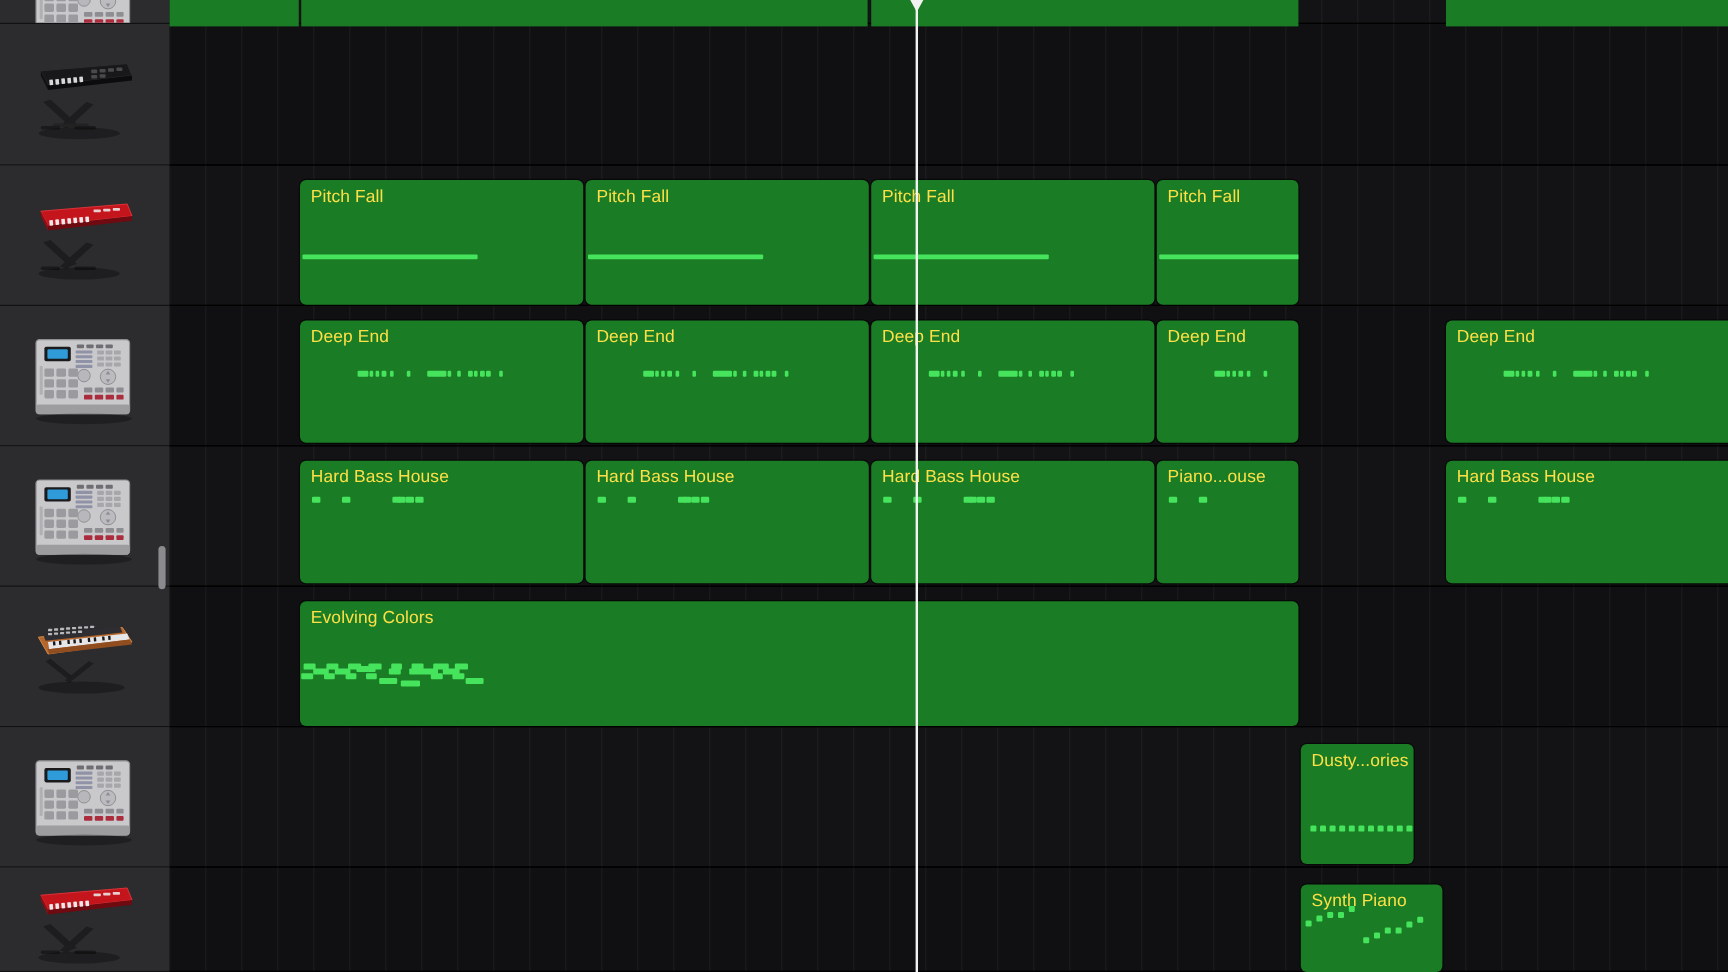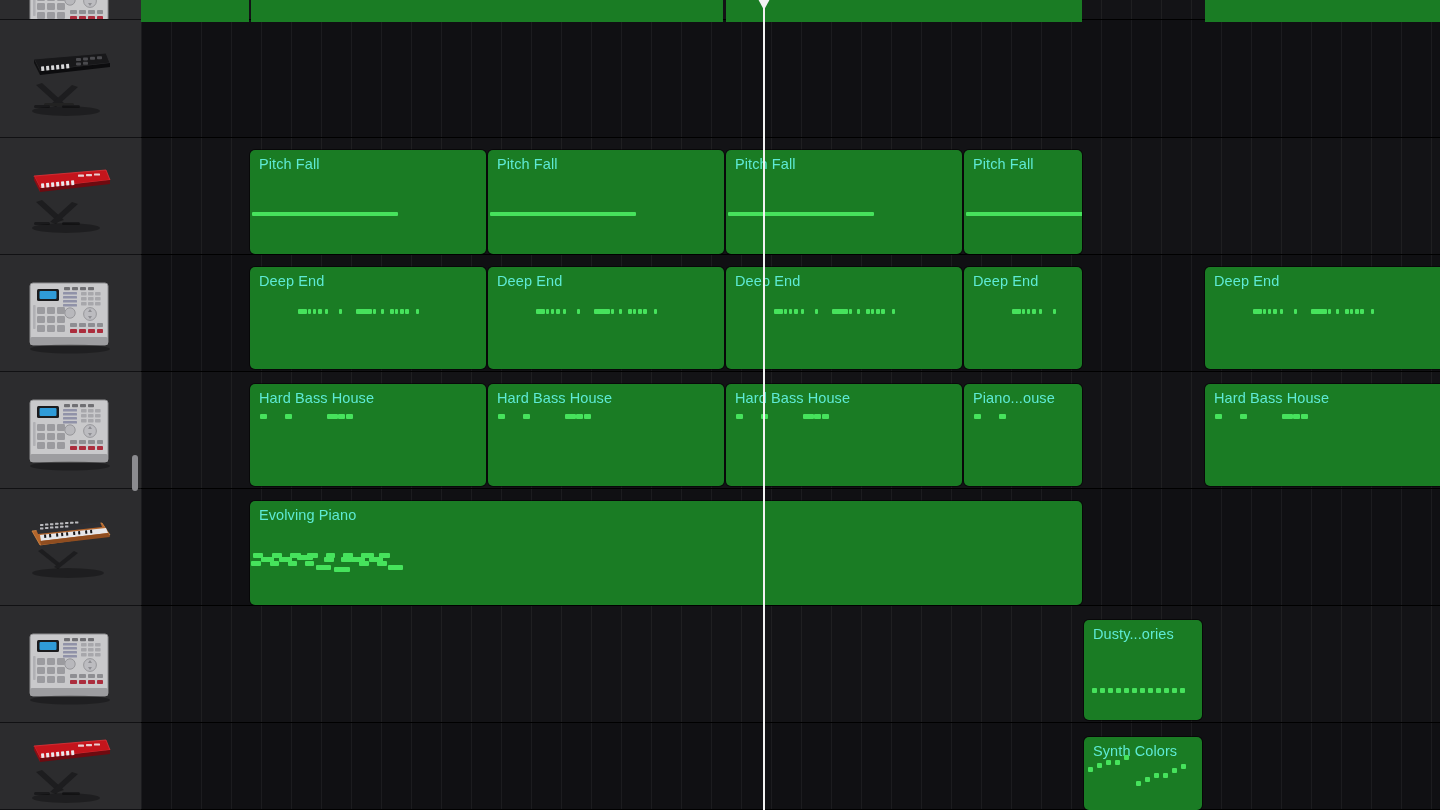--- a/index.html
+++ b/index.html
@@ -64,21 +64,21 @@
     position: absolute;
     background: #1a7c24;
     border-radius: 5px;
     box-shadow: 0 0 0 1px rgba(0,0,0,0.55);
     overflow: hidden;
     z-index: 4;
   }
   .region-title {
     position: absolute; left: 9px; top: 6px;
     font-size: 14.5px;
-    color: #5eead4;
+    color: #fde047;
     white-space: nowrap;
     letter-spacing: 0.1px;
   }
   .notes { position: absolute; left: 0; top: 0; width: 100%; height: 100%; }
   .note { position: absolute; background: #46e35c; border-radius: 1px; }
 
   
   .strip-region {
     position: absolute;
     background: #1a7c24;
@@ -344,21 +344,21 @@
           <div class="notes">
             <div class="note" style="left: 10px; top: 30px; width: 7px; height: 5px;"></div>
             <div class="note" style="left: 35px; top: 30px; width: 7px; height: 5px;"></div>
             <div class="note" style="left: 77px; top: 30px; width: 7px; height: 5px;"></div>
             <div class="note" style="left: 82px; top: 30px; width: 6px; height: 5px;"></div>
             <div class="note" style="left: 88px; top: 30px; width: 7px; height: 5px;"></div>
             <div class="note" style="left: 96px; top: 30px; width: 7px; height: 5px;"></div>
           </div>
         </div>
         <div class="region" style="left: 109px; top: 501px; width: 832px; height: 104px;">
-          <div class="region-title">Evolving Piano</div>
+          <div class="region-title">Evolving Colors</div>
           <div class="notes">
             <div class="note" style="left: 1px; top: 60px; width: 10px; height: 5px;"></div>
             <div class="note" style="left: 3px; top: 52px; width: 10px; height: 5px;"></div>
             <div class="note" style="left: 11px; top: 56px; width: 13px; height: 5px;"></div>
             <div class="note" style="left: 20px; top: 60px; width: 9px; height: 5px;"></div>
             <div class="note" style="left: 22px; top: 52px; width: 10px; height: 5px;"></div>
             <div class="note" style="left: 29px; top: 56px; width: 13px; height: 5px;"></div>
             <div class="note" style="left: 38px; top: 60px; width: 9px; height: 5px;"></div>
             <div class="note" style="left: 40px; top: 52px; width: 11px; height: 5px;"></div>
             <div class="note" style="left: 47px; top: 54px; width: 16px; height: 5px;"></div>
@@ -372,39 +372,39 @@
             <div class="note" style="left: 93px; top: 52px; width: 10px; height: 5px;"></div>
             <div class="note" style="left: 101px; top: 56px; width: 14px; height: 5px;"></div>
             <div class="note" style="left: 109px; top: 60px; width: 10px; height: 5px;"></div>
             <div class="note" style="left: 111px; top: 52px; width: 13px; height: 5px;"></div>
             <div class="note" style="left: 119px; top: 56px; width: 14px; height: 5px;"></div>
             <div class="note" style="left: 127px; top: 60px; width: 10px; height: 5px;"></div>
             <div class="note" style="left: 129px; top: 52px; width: 11px; height: 5px;"></div>
             <div class="note" style="left: 138px; top: 64px; width: 15px; height: 5px;"></div>
           </div>
         </div>
-        <div class="region" style="left: 943px; top: 620px; width: 118px; height: 100px; padding-left: 36px;">
+        <div class="region" style="left: 943px; top: 620px; width: 94px; height: 100px; padding-left: 36px;">
           <div class="region-title">Dusty...ories</div>
           <div class="notes">
             <div class="note" style="left: 8px; top: 68px; width: 5px; height: 5px;"></div>
             <div class="note" style="left: 16px; top: 68px; width: 5px; height: 5px;"></div>
             <div class="note" style="left: 24px; top: 68px; width: 5px; height: 5px;"></div>
             <div class="note" style="left: 32px; top: 68px; width: 5px; height: 5px;"></div>
             <div class="note" style="left: 40px; top: 68px; width: 5px; height: 5px;"></div>
             <div class="note" style="left: 48px; top: 68px; width: 5px; height: 5px;"></div>
             <div class="note" style="left: 56px; top: 68px; width: 5px; height: 5px;"></div>
             <div class="note" style="left: 64px; top: 68px; width: 5px; height: 5px;"></div>
             <div class="note" style="left: 72px; top: 68px; width: 5px; height: 5px;"></div>
             <div class="note" style="left: 80px; top: 68px; width: 5px; height: 5px;"></div>
             <div class="note" style="left: 88px; top: 68px; width: 5px; height: 5px;"></div>
             <div class="note" style="left: 96px; top: 68px; width: 5px; height: 5px;"></div>
           </div>
         </div>
         <div class="region" style="left: 943px; top: 737px; width: 118px; height: 73px;">
-          <div class="region-title">Synth Colors</div>
+          <div class="region-title">Synth Piano</div>
           <div class="notes">
             <div class="note" style="left: 4px; top: 30px; width: 5px; height: 5px;"></div>
             <div class="note" style="left: 13px; top: 26px; width: 5px; height: 5px;"></div>
             <div class="note" style="left: 22px; top: 23px; width: 5px; height: 5px;"></div>
             <div class="note" style="left: 31px; top: 23px; width: 5px; height: 5px;"></div>
             <div class="note" style="left: 40px; top: 18px; width: 5px; height: 5px;"></div>
             <div class="note" style="left: 52px; top: 44px; width: 5px; height: 5px;"></div>
             <div class="note" style="left: 61px; top: 40px; width: 5px; height: 5px;"></div>
             <div class="note" style="left: 70px; top: 36px; width: 5px; height: 5px;"></div>
             <div class="note" style="left: 79px; top: 36px; width: 5px; height: 5px;"></div>

